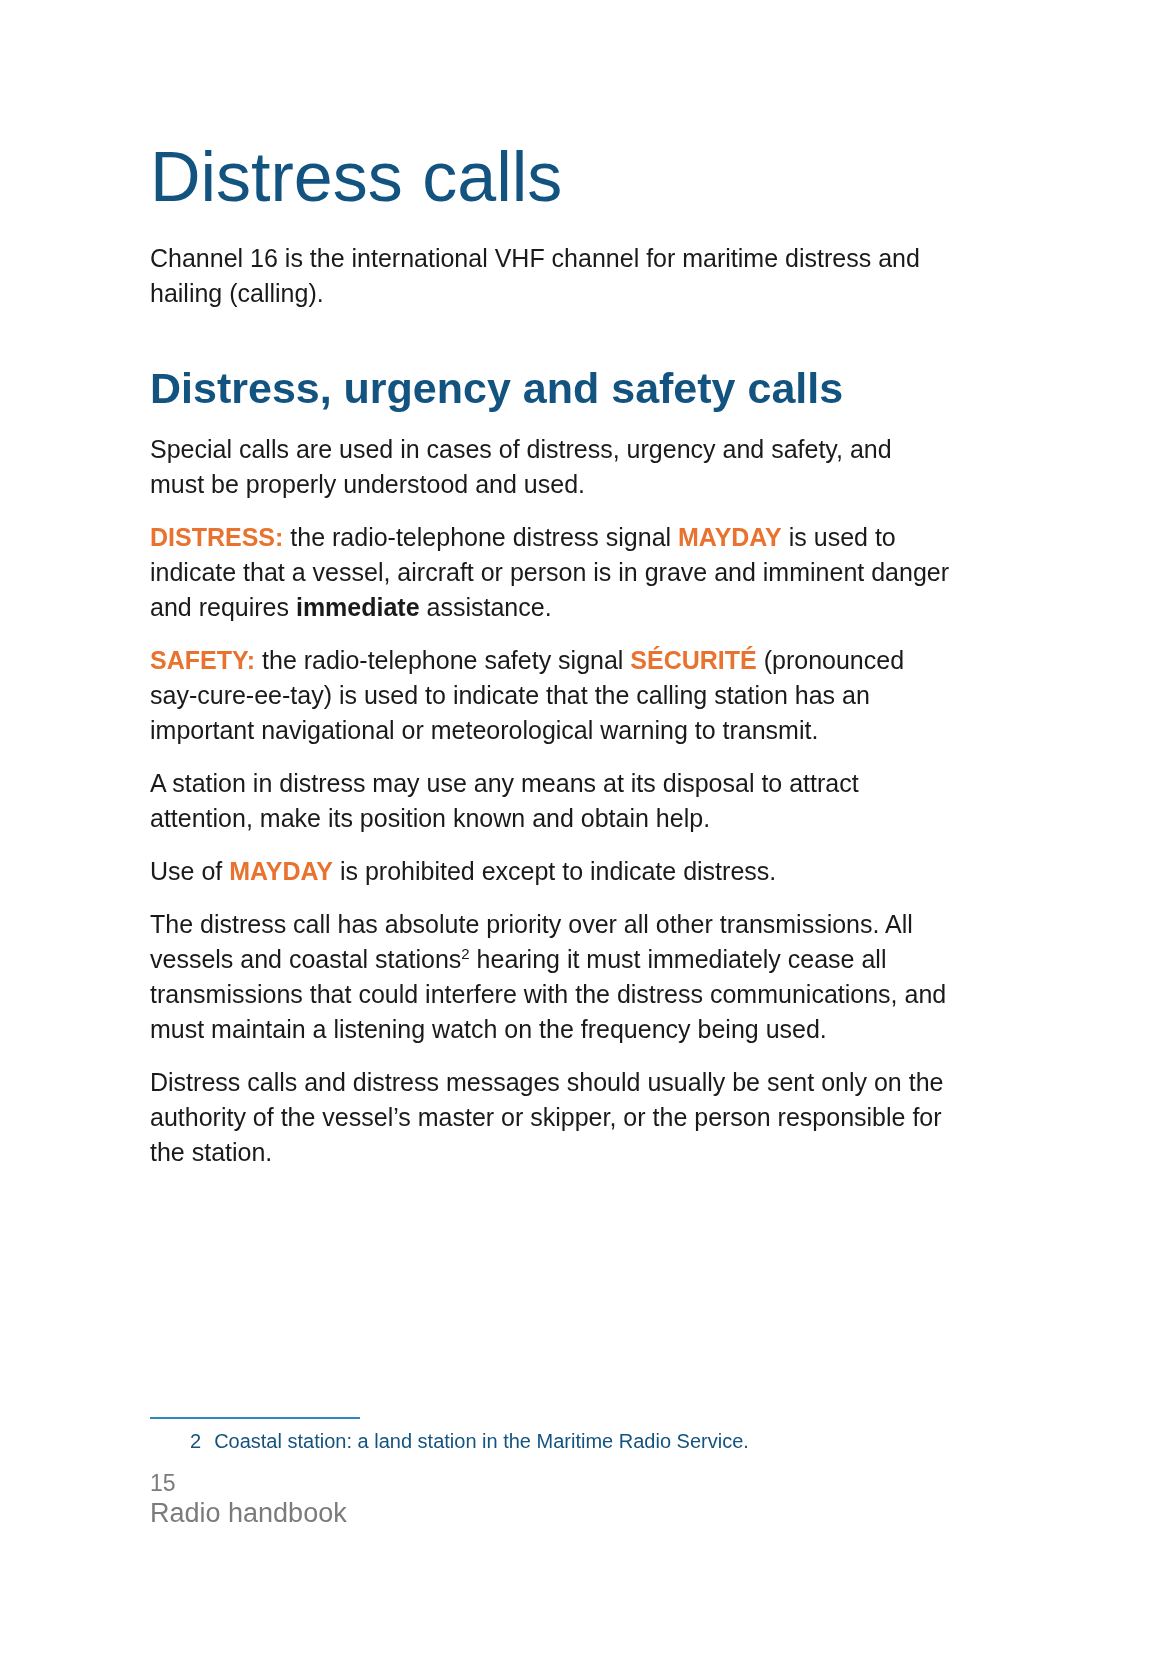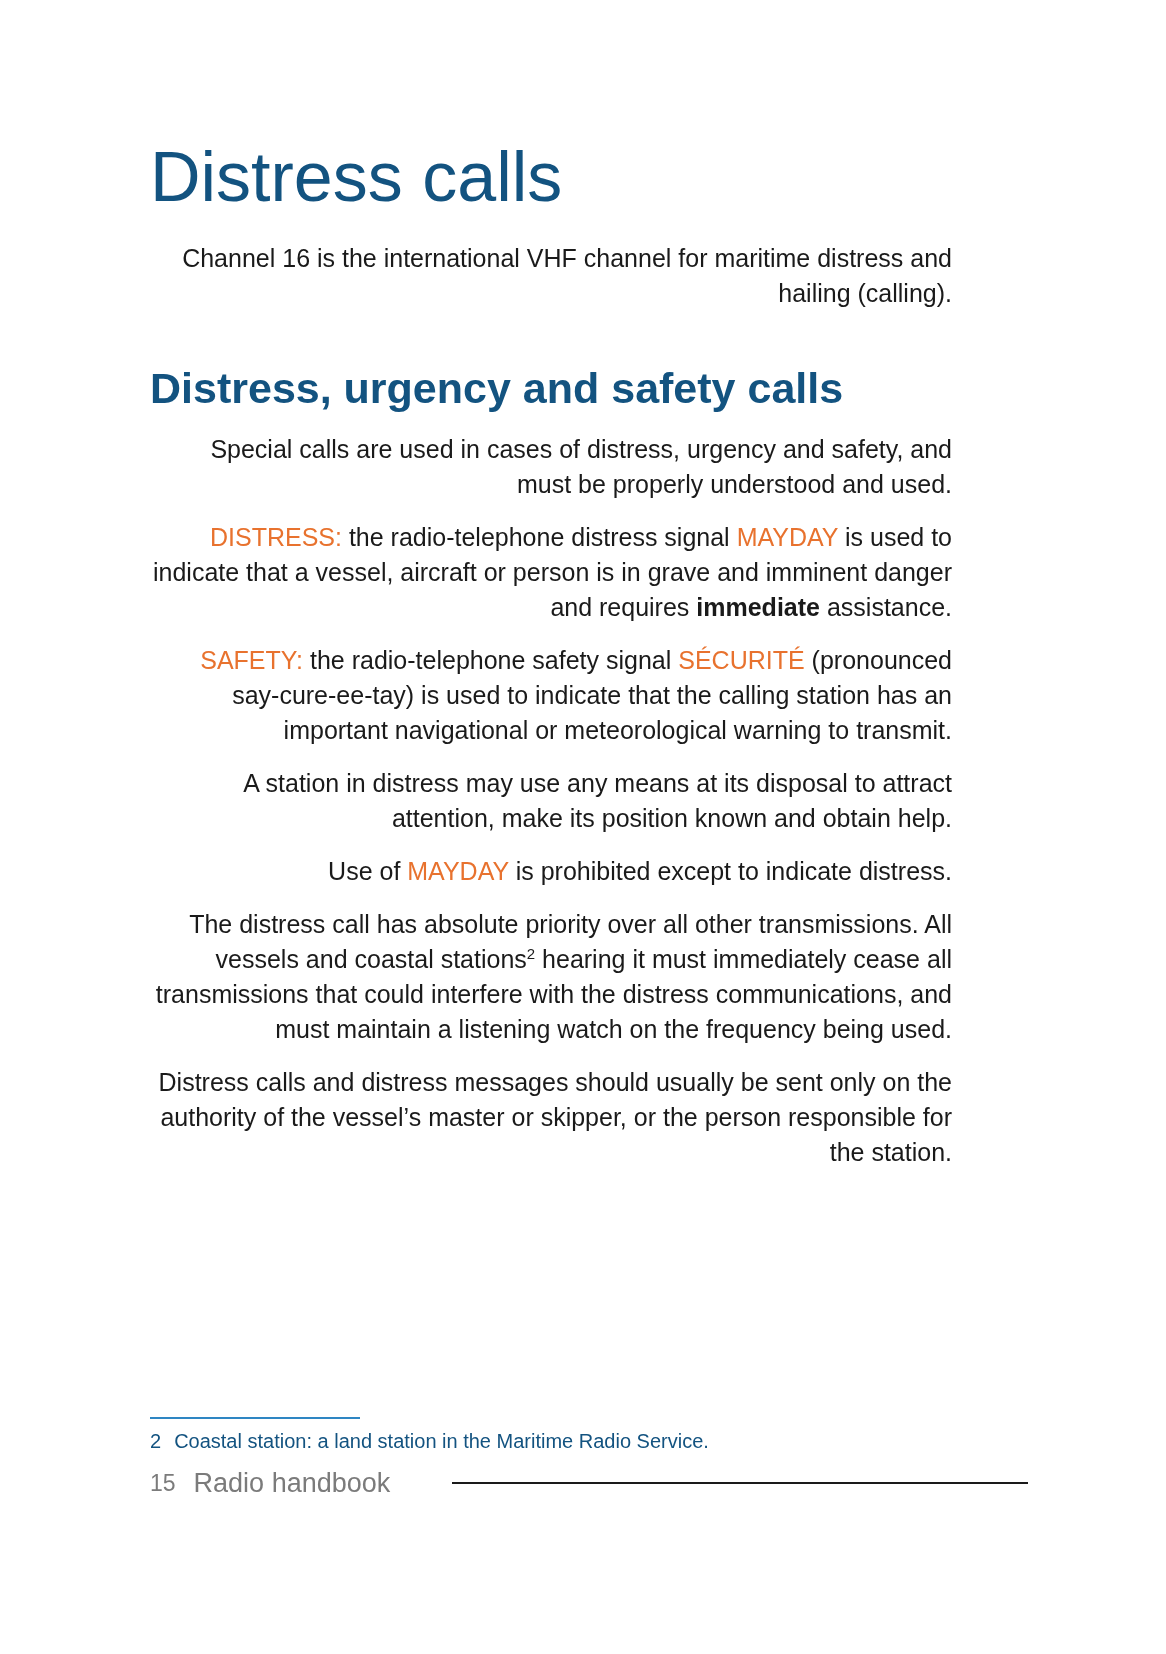--- a/index.html
+++ b/index.html
@@ -34,53 +34,53 @@
     font-size: 43px;
     font-weight: 700;
     color: var(--heading-blue);
     margin: 54px 0 20px 0;
     line-height: 47px;
   }
   p.body {
     font-size: 25px;
     line-height: 35px;
     margin: 0 0 18px 0;
-    text-align: right;
   }
-  .seg-orange { color: var(--accent-orange); font-weight: 400; }
+  .seg-orange { color: var(--accent-orange); font-weight: 700; }
   .seg-bold   { font-weight: 700; }
   .seg-sup    { font-size: 60%; position: relative; top: -0.55em; line-height: 0; }
 
   .footnote-block {
     position: absolute;
     left: 150px;
     top: 1417px;
     width: 802px;
   }
   .footnote-rule {
     width: 210px;
     height: 2px;
     background: var(--rule-blue);
     margin-bottom: 9px;
   }
   .footnote {
     color: var(--heading-blue);
     font-size: 20px;
     line-height: 26px;
+    margin-left: 40px;
   }
   .fn-marker { margin-right: 13px; }
 
   .footer {
     position: absolute;
     left: 150px;
     right: 138px;
     top: 1468px;
     display: flex;
-    align-items: center;
     line-height: 30px;
+    flex-direction: column;
   }
   .footer-num   { color: var(--footer-gray); font-size: 23px; margin-right: 18px; white-space: nowrap; }
   .footer-title { color: var(--footer-gray); font-size: 27px; white-space: nowrap; }
   .footer-rule  { flex: 1; height: 2px; background: var(--rule-black); margin-left: 62px; }
 </style>
 </head>
 <body style="--heading-blue: #135380; --accent-orange: #e8722e; --rule-blue: #2e86c3; --footer-gray: #7b7b7b; --rule-black: #1a1a1a;">
 
 <div class="content">
 

